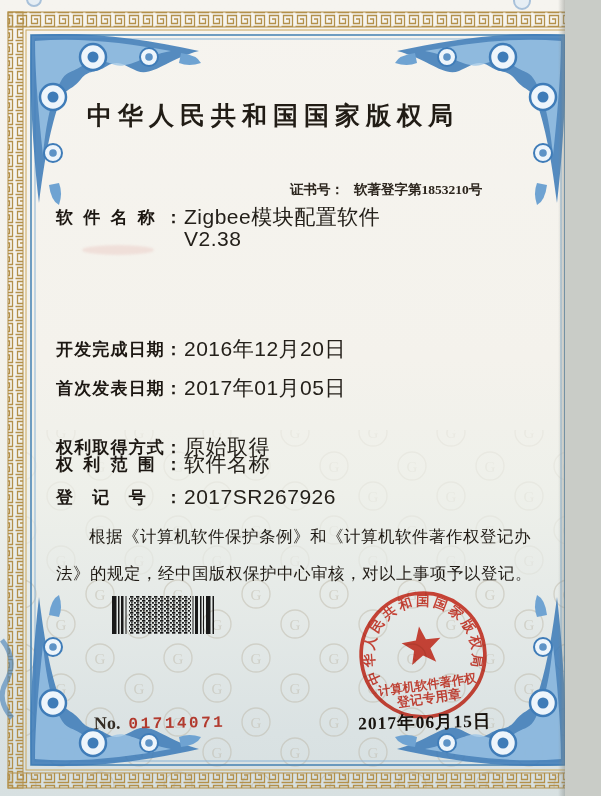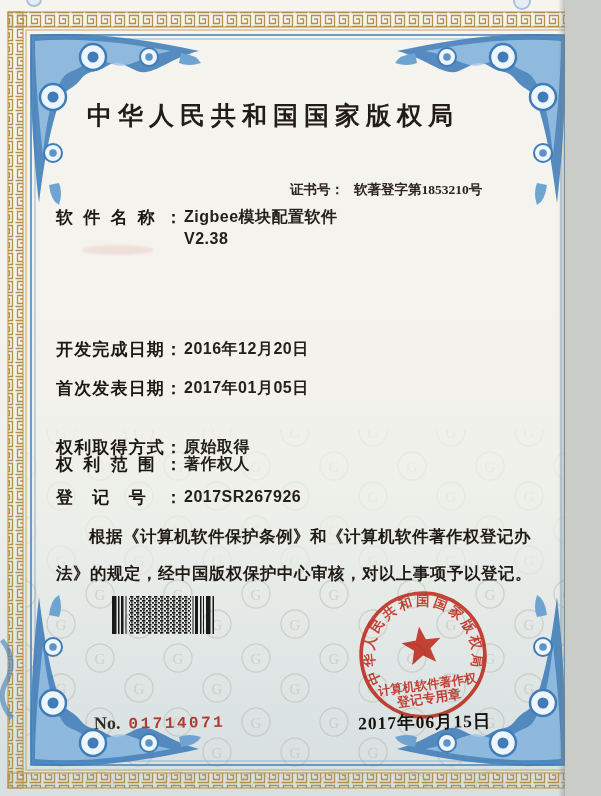--- a/index.html
+++ b/index.html
@@ -14,24 +14,24 @@
   .cert-title{position:absolute;left:40px;top:136px;width:480px;text-align:center;
     font-size:31px;font-weight:700;letter-spacing:5px;color:#1d1812;}
   .certno{position:absolute;left:290px;top:181px;width:232px;text-align:left;
     font-size:13.5px;font-weight:700;color:#2b241c;}
   .certno .val{margin-left:10px;}
   .frow{position:absolute;left:56px;white-space:nowrap;}
   .flabel{display:inline-block;width:126px;margin-right:2px;
     font-size:17px;font-weight:700;color:#1c1712;
     text-align:justify;text-align-last:justify;}
   .fval{display:inline-block;vertical-align:top;font-family:"Liberation Sans",sans-serif;
-    font-size:16px;font-weight:700;color:#24201a;letter-spacing:0.5px;}
+    font-size:21px;font-weight:400;color:#24201a;letter-spacing:0.5px;}
   .fval span{display:block;line-height:22px;}
   .statement{position:absolute;left:56px;top:518px;width:484px;
-    font-size:16.5px;font-weight:700;line-height:2.25;text-indent:2em;
+    font-size:16.5px;font-weight:400;line-height:2.25;text-indent:2em;
     color:#201b15;letter-spacing:0.5px;}
   .barcode{position:absolute;left:112px;top:596px;}
   .serial{position:absolute;left:94px;top:712px;transform:rotate(-1deg);white-space:nowrap;}
   .serial .prefix{font-size:18px;font-weight:700;color:#332c24;margin-right:8px;}
   .serial .digits{font-family:"Liberation Mono",monospace;font-size:16px;font-weight:700;
     color:#b23a2e;letter-spacing:2.5px;}
   .seal{position:absolute;left:356px;top:588px;transform:rotate(-8deg);mix-blend-mode:multiply;opacity:0.93;}
   .issue-date{position:absolute;left:358px;top:710px;font-size:17.5px;font-weight:700;
     color:#17120d;letter-spacing:1px;transform:rotate(-1.2deg);}
   .photo-edge-right{position:absolute;right:0;top:0;width:7px;height:100%;
@@ -123,21 +123,21 @@
   <div class="frow" style="top:338px">
     <span class="flabel">开发完成日期：</span><span class="fval"><span>2016年12月20日</span></span>
   </div>
   <div class="frow" style="top:377px">
     <span class="flabel">首次发表日期：</span><span class="fval"><span>2017年01月05日</span></span>
   </div>
   <div class="frow" style="top:436px">
     <span class="flabel">权利取得方式：</span><span class="fval"><span>原始取得</span></span>
   </div>
   <div class="frow" style="top:453px">
-    <span class="flabel">权利范围：</span><span class="fval"><span>著作权人</span></span>
+    <span class="flabel">权利范围：</span><span class="fval"><span>软件名称</span></span>
   </div>
   <div class="frow" style="top:486px">
     <span class="flabel">登记号：</span><span class="fval"><span>2017SR267926</span></span>
   </div>
 
   <div class="statement">根据《计算机软件保护条例》和《计算机软件著作权登记办法》的规定，经中国版权保护中心审核，对以上事项予以登记。</div>
 
   <svg class="barcode" width="104" height="38" viewBox="0 0 104 38">
     <defs>
       <pattern id="bcp" width="6" height="4" patternUnits="userSpaceOnUse">

